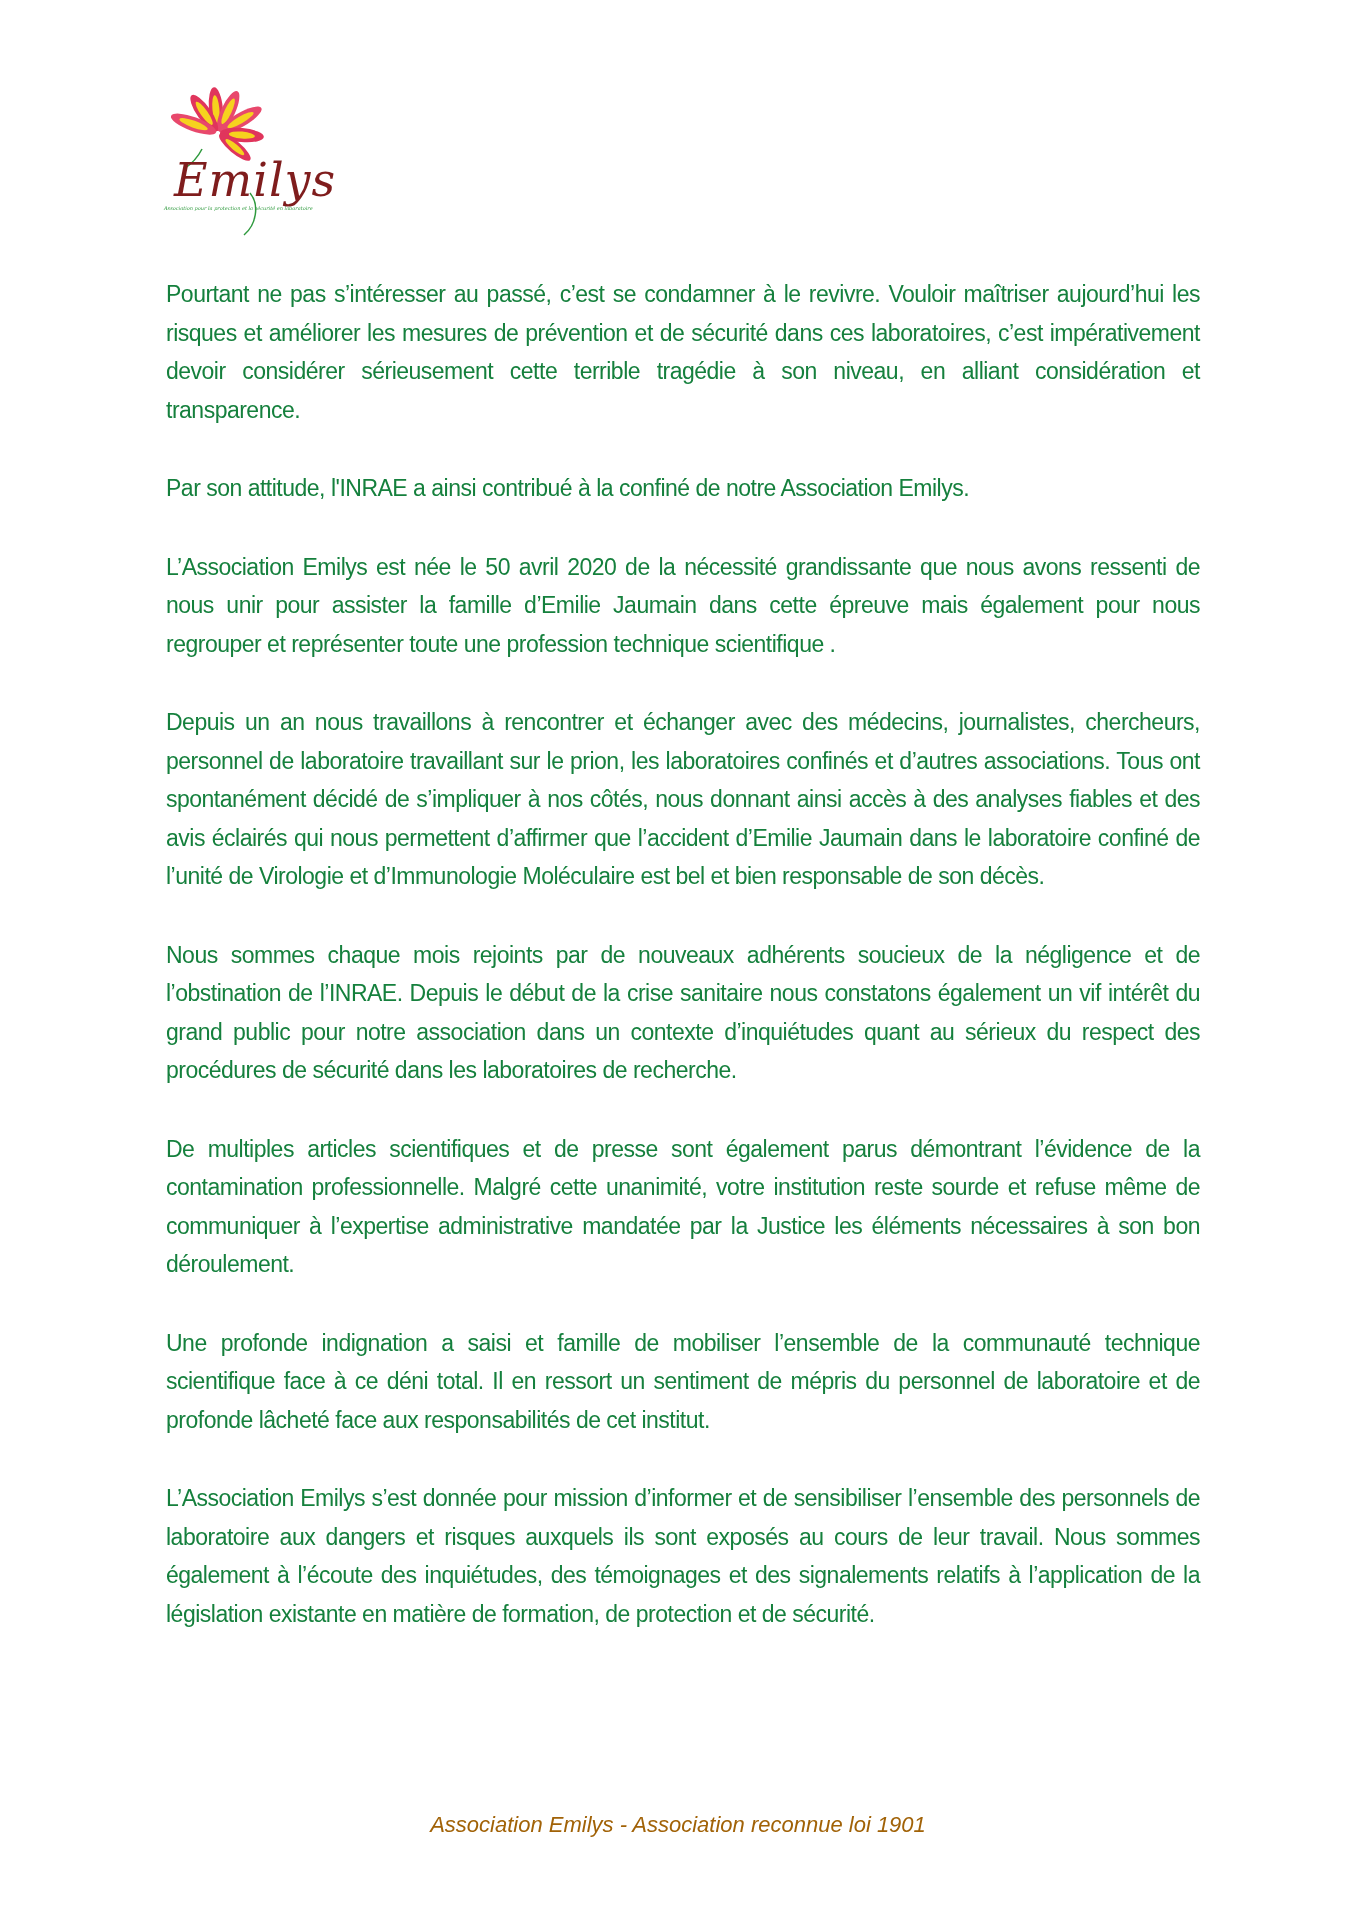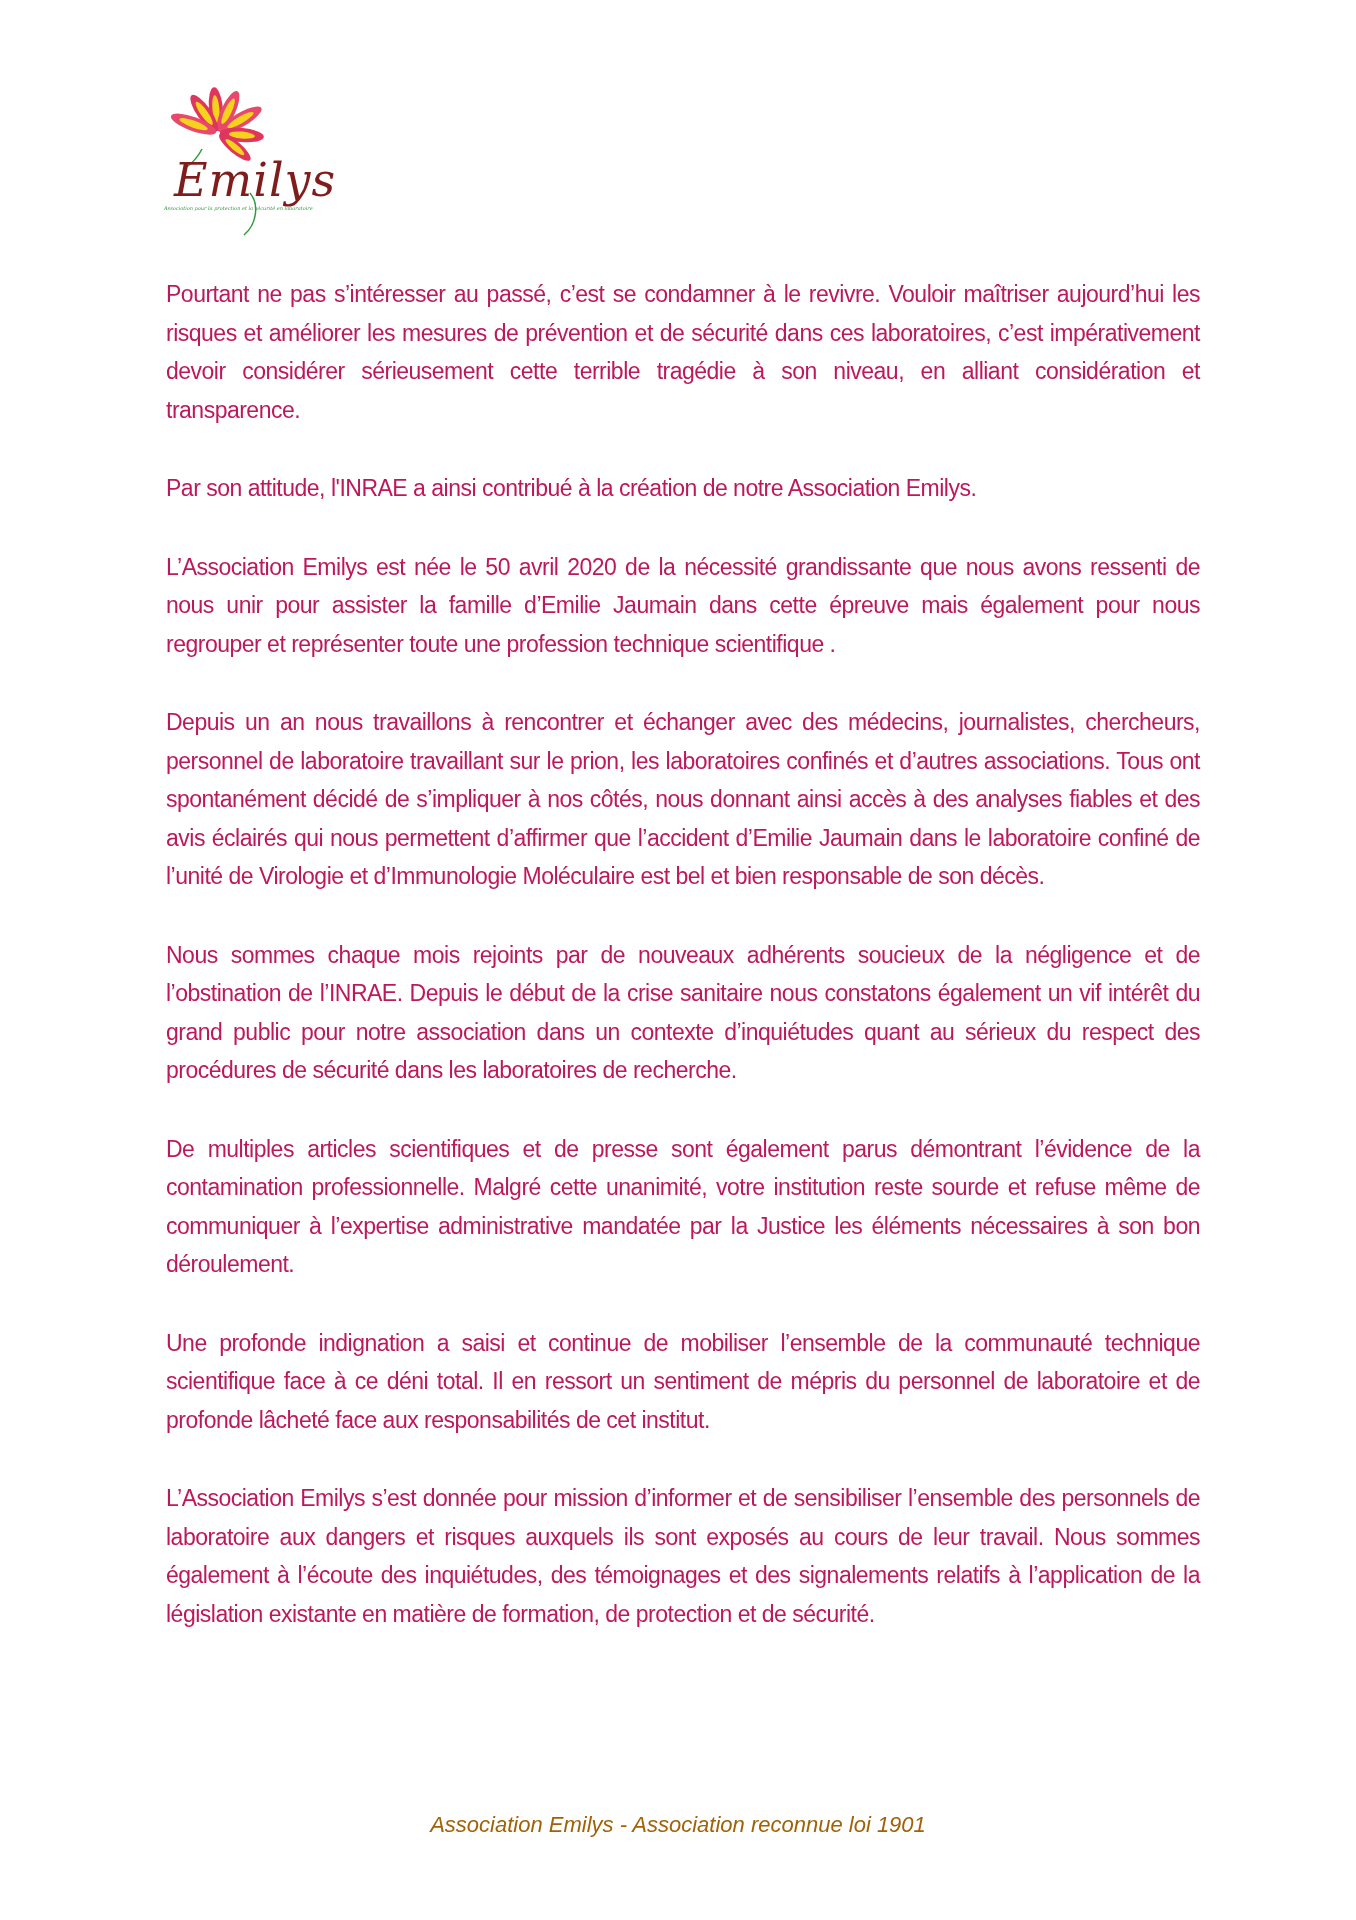--- a/index.html
+++ b/index.html
@@ -43,21 +43,21 @@
       position: absolute;
       left: 166px;
       top: 275px;
       width: 1034px;
     }
     .para {
       margin: 0 0 40px 0;
       font-family: "Liberation Sans", sans-serif;
       font-size: 23px;
       line-height: 38.5px;
-      color: #be185d;
+      color: #15803d;
       text-align: justify;
       letter-spacing: -0.5px;
     }
     .footer {
       position: absolute;
       left: 0;
       width: 100%;
       top: 1812px;
       text-align: center;
       font-family: "Liberation Sans", sans-serif;
@@ -89,22 +89,22 @@
     </g>
     <path d="M42 64 C 38 72, 30 80, 24 84" stroke="#2f9a3e" stroke-width="1.5" fill="none"></path>
     <path d="M90 108 C 100 120, 96 140, 84 150" stroke="#2f9a3e" stroke-width="1.5" fill="none"></path>
   </svg>
   <div class="logo-word">Emilys</div>
   <div class="logo-tagline">Association pour la protection et la sécurité en laboratoire</div>
 </div>
 
 <div class="content">
   <p class="para">Pourtant ne pas s’intéresser au passé, c’est se condamner à le revivre. Vouloir maîtriser aujourd’hui les risques et améliorer les mesures de prévention et de sécurité dans ces laboratoires, c’est impérativement devoir considérer sérieusement cette terrible tragédie à son niveau, en alliant considération et transparence.</p>
-  <p class="para">Par son attitude, l'INRAE a ainsi contribué à la création de notre Association Emilys.</p>
+  <p class="para">Par son attitude, l'INRAE a ainsi contribué à la confiné de notre Association Emilys.</p>
   <p class="para">L’Association Emilys est née le 50 avril 2020 de la nécessité grandissante que nous avons ressenti de nous unir pour assister la famille d’Emilie Jaumain dans cette épreuve mais également pour nous regrouper et représenter toute une profession technique scientifique .</p>
   <p class="para">Depuis un an nous travaillons à rencontrer et échanger avec des médecins, journalistes, chercheurs, personnel de laboratoire travaillant sur le prion, les laboratoires confinés et d’autres associations. Tous ont spontanément décidé de s’impliquer à nos côtés, nous donnant ainsi accès à des analyses fiables et des avis éclairés qui nous permettent d’affirmer que l’accident d’Emilie Jaumain dans le laboratoire confiné de l’unité de Virologie et d’Immunologie Moléculaire est bel et bien responsable de son décès.</p>
   <p class="para">Nous sommes chaque mois rejoints par de nouveaux adhérents soucieux de la négligence et de l’obstination de l’INRAE. Depuis le début de la crise sanitaire nous constatons également un vif intérêt du grand public pour notre association dans un contexte d’inquiétudes quant au sérieux du respect des procédures de sécurité dans les laboratoires de recherche.</p>
   <p class="para">De multiples articles scientifiques et de presse sont également parus démontrant l’évidence de la contamination professionnelle. Malgré cette unanimité, votre institution reste sourde et refuse même de communiquer à l’expertise administrative mandatée par la Justice les éléments nécessaires à son bon déroulement.</p>
-  <p class="para">Une profonde indignation a saisi et continue de mobiliser l’ensemble de la communauté technique scientifique face à ce déni total. Il en ressort un sentiment de mépris du personnel de laboratoire et de profonde lâcheté face aux responsabilités de cet institut.</p>
+  <p class="para">Une profonde indignation a saisi et famille de mobiliser l’ensemble de la communauté technique scientifique face à ce déni total. Il en ressort un sentiment de mépris du personnel de laboratoire et de profonde lâcheté face aux responsabilités de cet institut.</p>
   <p class="para">L’Association Emilys s’est donnée pour mission d’informer et de sensibiliser l’ensemble des personnels de laboratoire aux dangers et risques auxquels ils sont exposés au cours de leur travail. Nous sommes également à l’écoute des inquiétudes, des témoignages et des signalements relatifs à l’application de la législation existante en matière de formation, de protection et de sécurité.</p>
 </div>
 
 <div class="footer">Association Emilys - Association reconnue loi 1901</div>
 
 </body></html>

